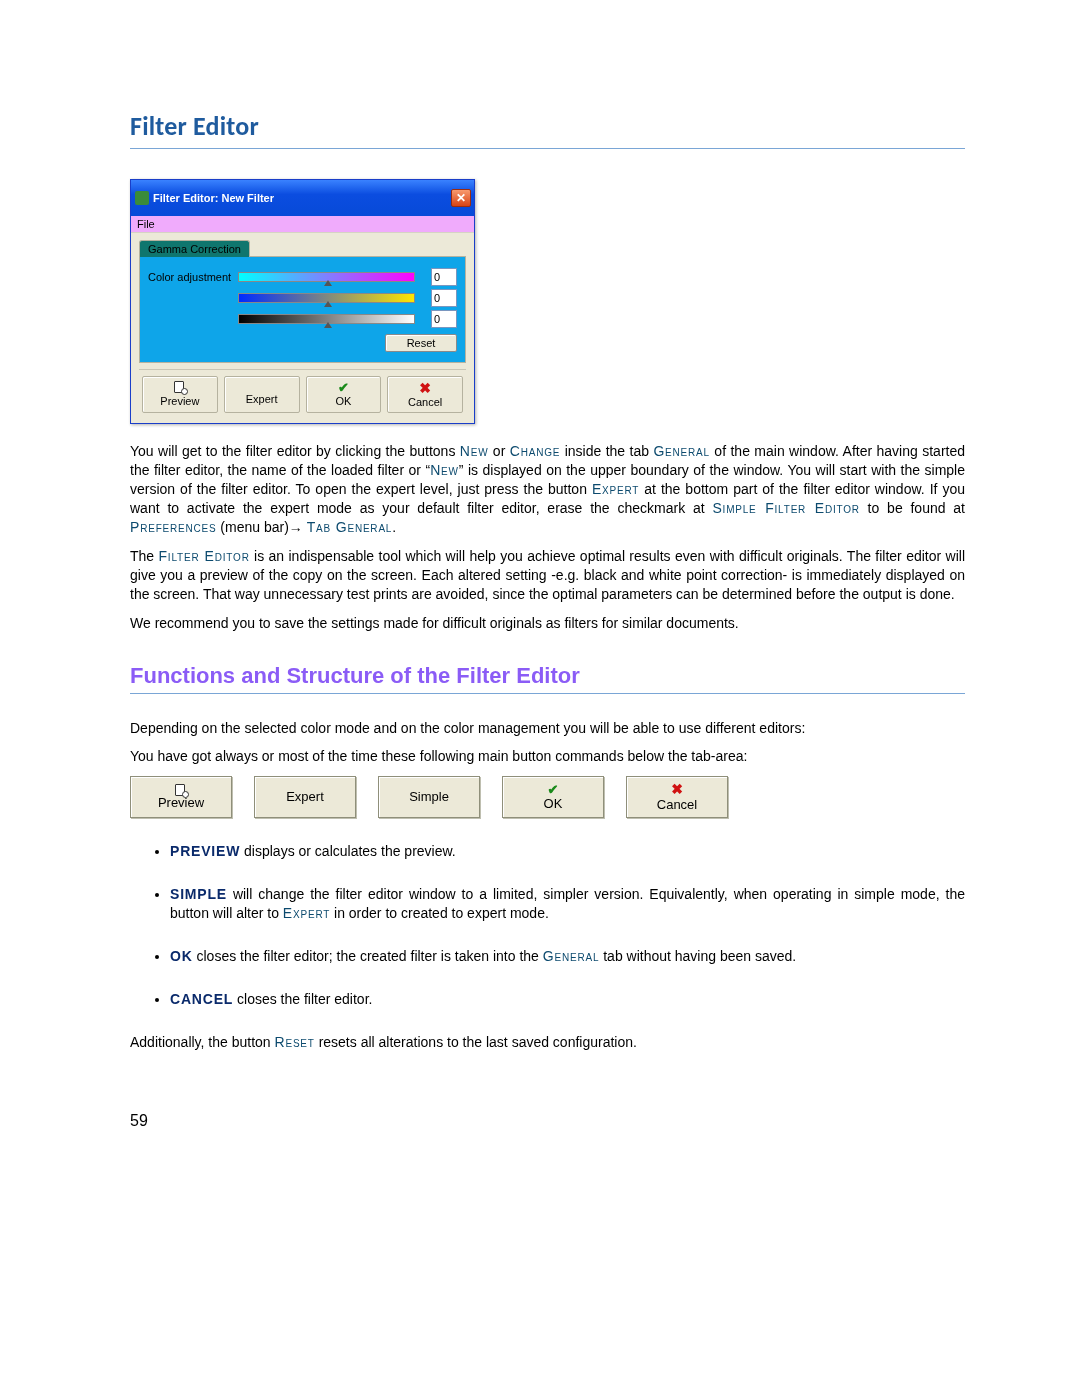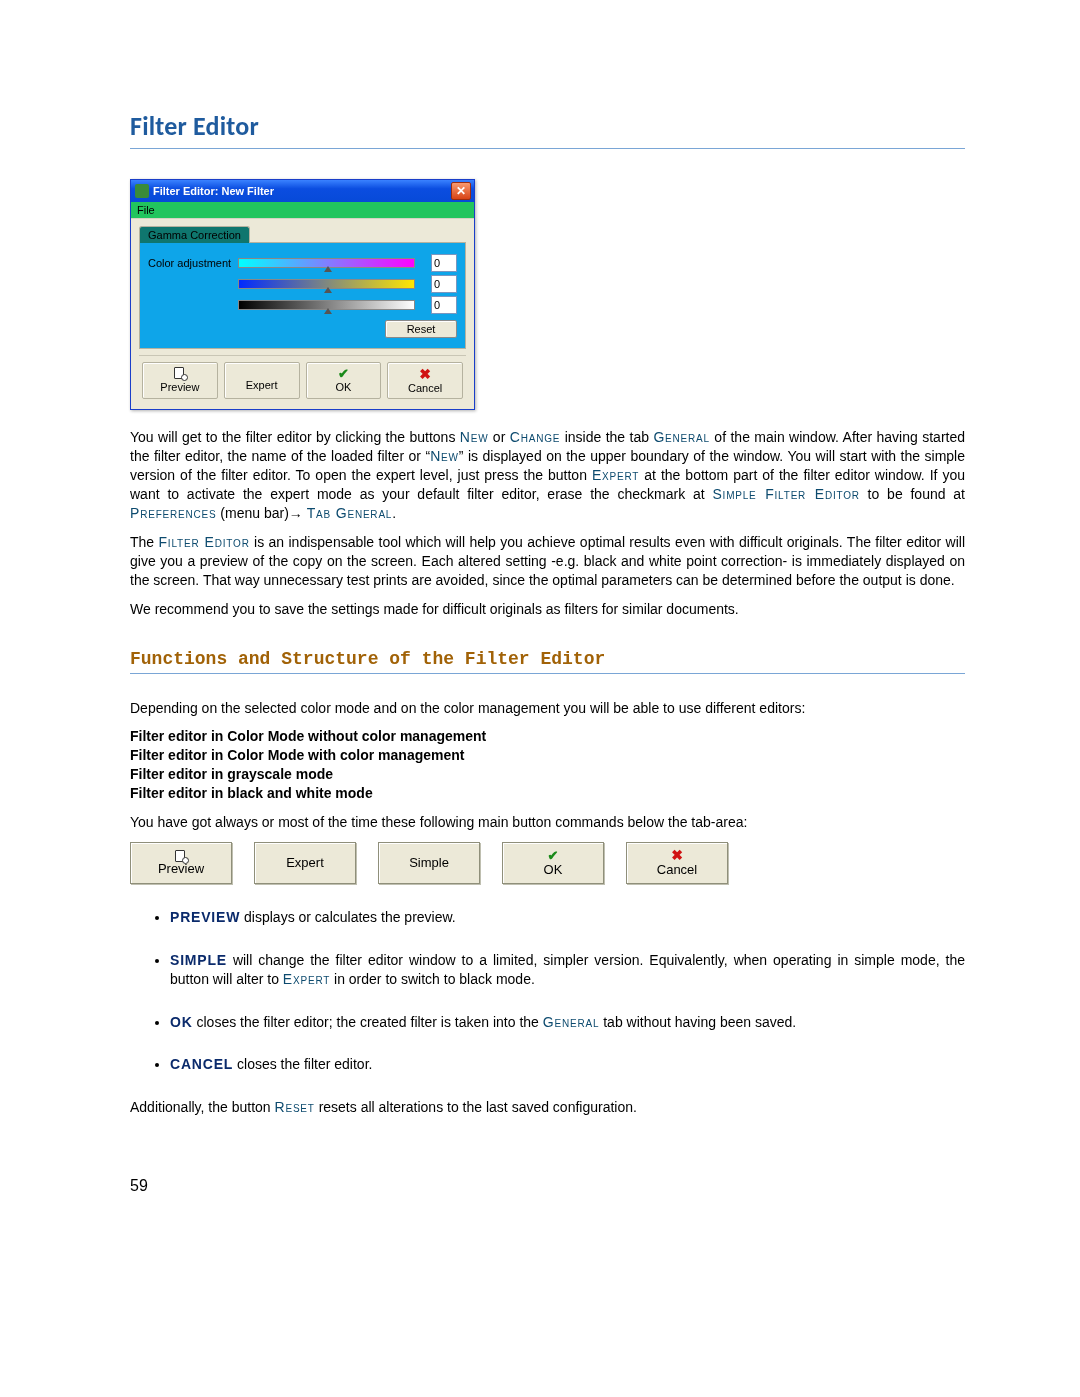--- a/index.html
+++ b/index.html
@@ -21,23 +21,23 @@
     color: #1f5b9e;
     margin: 0 0 6px 0;
     letter-spacing: 0.2px;
   }
   .hr {
     border: none;
     border-top: 1px solid #7aa6d6;
     margin: 0 0 30px 0;
   }
   h2.subsection-title {
-    font-family: Liberation Mono, monospace;
-    color: #a16207;
-    font-size: 18px;
+    font-family: Liberation Sans, sans-serif;
+    color: #8b5cf6;
+    font-size: 22px;
     font-weight: 600;
     margin: 30px 0 4px 0;
   }
   .hr2 { border: none; border-top: 1px solid #7aa6d6; margin: 0 0 25px 0; }
 
   p { margin: 10px 0; line-height: 1.35; text-align: justify; }
   .smallcaps {
     font-variant: small-caps;
     font-weight: normal;
     color: #0c4a6e;
@@ -60,21 +60,21 @@
   .dialog-wrap { width: 345px; margin-bottom: 18px; }
   .dialog {
     border: 1px solid #1a3ec9;
     background: #ece9d8;
     font-size: 11px;
     box-shadow: 1px 1px 3px rgba(0,0,0,0.3);
   }
   .titlebar {
     display: flex;
     align-items: center;
-    height: 22px;
+    height: 36px;
     background: linear-gradient(to bottom, #3a82ff 0%, #0b4de0 40%, #074ad8 100%);
     color: #fff;
     font-weight: bold;
     padding: 0 3px 0 4px;
   }
   .titlebar .appicon {
     width: 14px; height: 14px;
     background: #3a8b3a;
     border-radius: 2px;
     margin-right: 4px;
@@ -87,21 +87,21 @@
     border: 1px solid #9b2c10;
     border-radius: 2px;
     color: #fff;
     font-weight: bold;
     font-size: 12px;
     display: flex; align-items: center; justify-content: center;
     line-height: 1;
   }
   .menubar {
     padding: 2px 6px;
-    background: #22c55e;
+    background: #f0abfc;
     border-bottom: 1px solid #d6d3c4;
   }
   .client {
     padding: 6px 8px 8px 8px;
   }
   .tab-btn {
     display: inline-block;
     background: #0f766e;
     border: 1px solid #b5b29f;
     border-bottom: none;
@@ -282,26 +282,20 @@
     <span>The </span><span class="smallcaps">Filter Editor</span><span> is an indispensable tool which will help you achieve optimal results even with difficult originals. The filter editor will give you a preview of the copy on the screen. Each altered setting -e.g. black and white point correction- is immediately displayed on the screen. That way unnecessary test prints are avoided, since the optimal parameters can be determined before the output is done.</span>
   </p>
 
   <p>We recommend you to save the settings made for difficult originals as filters for similar documents.</p>
 
   <h2 class="subsection-title">Functions and Structure of the Filter Editor</h2>
   <hr class="hr2">
 
   <p>Depending on the selected color mode and on the color management you will be able to use different editors:</p>
 
-  <p class="bold-block">
-    <span>Filter editor in Color Mode without color management</span><br>
-    <span>Filter editor in Color Mode with color management</span><br>
-    <span>Filter editor in grayscale mode</span><br>
-    <span>Filter editor in black and white mode</span>
-  </p>
 
   <p>You have got always or most of the time these following main button commands below the tab-area:</p>
 
   <div class="btnrow">
     <div class="bigbtn">
       <span class="mag-icon"></span>
       <span>Preview</span>
     </div>
     <div class="bigbtn">
       <span>Expert</span>
@@ -317,21 +311,21 @@
       <span class="x-red">✖</span>
       <span>Cancel</span>
     </div>
   </div>
 
   <ul class="dot">
     <li>
       <span class="smallcaps-navy">PREVIEW</span><span> displays or calculates the preview.</span>
     </li>
     <li>
-      <span class="smallcaps-navy">SIMPLE</span><span> will change the filter editor window to a limited, simpler version. Equivalently, when operating in simple mode, the button will alter to </span><span class="smallcaps">Expert</span><span> in order to switch to black mode.</span>
+      <span class="smallcaps-navy">SIMPLE</span><span> will change the filter editor window to a limited, simpler version. Equivalently, when operating in simple mode, the button will alter to </span><span class="smallcaps">Expert</span><span> in order to created to expert mode.</span>
     </li>
     <li>
       <span class="smallcaps-navy">OK</span><span> closes the filter editor; the created filter is taken into the </span><span class="smallcaps">General</span><span> tab without having been saved.</span>
     </li>
     <li>
       <span class="smallcaps-navy">CANCEL</span><span> closes the filter editor.</span>
     </li>
   </ul>
 
   <p>

